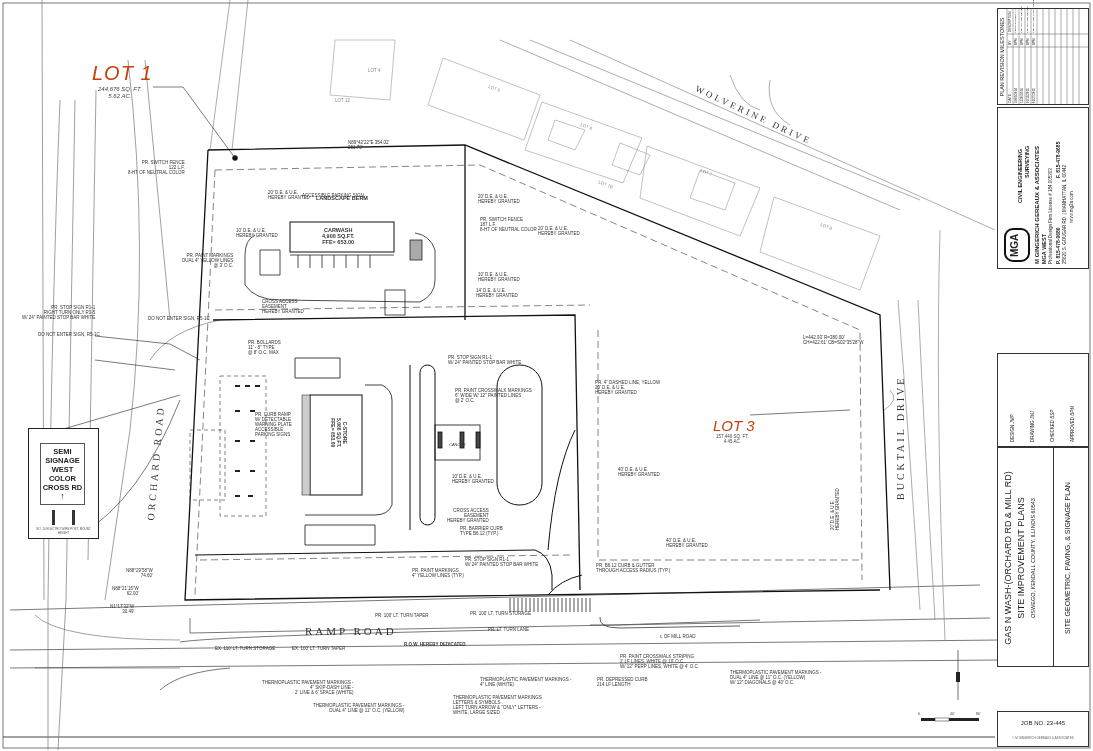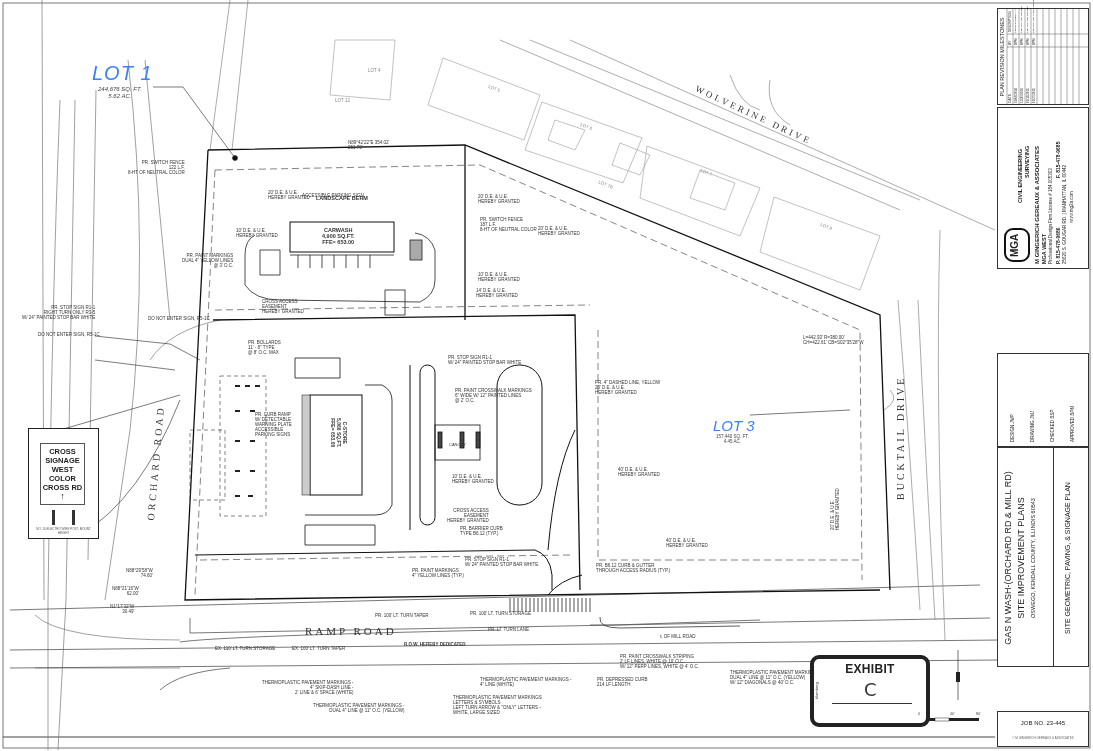--- a/index.html
+++ b/index.html
@@ -1,21 +1,21 @@
 <!DOCTYPE html>
 <html><head>
 <meta charset="utf-8">
 <style>
   html, body { margin: 0; padding: 0; background: #ffffff; }
   body { width: 1093px; height: 751px; position: relative; overflow: hidden;
          font-family: "Liberation Sans", sans-serif; color: #222; }
   .sheet { position: absolute; left: 0; top: 0; width: 1093px; height: 751px; background: #fff; }
   svg.plan { position: absolute; left: 0; top: 0; }
   .lbl { position: absolute; font-size: 4.5px; line-height: 5px; color: #333; white-space: nowrap; }
-  .big { position: absolute; font-style: italic; color: #3b82f6; }
+  .big { position: absolute; font-style: italic; color: #c2410c; }
   .lot1 { left: 92px; top: 62px; font-size: 20px; letter-spacing: 1px; }
   .lot1-area { position: absolute; left: 98px; top: 86px; font-size: 6px; font-style: italic; color: #444; text-align: center; line-height: 7px; }
   .lot2 { left: 713px; top: 417px; font-size: 15px; }
   .lot2-area { position: absolute; left: 716px; top: 434px; font-size: 4.5px; color: #444; text-align: center; line-height: 5px; }
   .road { position: absolute; font-family: "Liberation Serif", serif; letter-spacing: 3px; color: #333; font-size: 9px; }
   
   .semi-box { position: absolute; left: 28px; top: 428px; width: 69px; height: 109px; border: 1.5px solid #222; background: #fff; }
   .semi-inner { position: absolute; left: 11px; top: 14px; width: 45px; height: 62px; border: 1px solid #555; text-align: center;
                 font-size: 7.5px; font-weight: bold; line-height: 9px; padding-top: 3px; box-sizing: border-box; }
   .semi-arrow { font-size: 9px; line-height: 9px; }
@@ -411,38 +411,32 @@
     <div>214 LF LENGTH</div>
   </div>
   <div class="lbl" style="left:730px;top:670px">
     <div>THERMOPLASTIC PAVEMENT MARKINGS -</div>
     <div>DUAL 4" LINE @ 11" O.C. (YELLOW)</div>
     <div>W/ 12" DIAGONALS @ 40' O.C.</div>
   </div>
 
   <div class="semi-box">
     <div class="semi-inner">
-      <div>CROSS</div>
+      <div>SEMI</div>
       <div>SIGNAGE</div>
       <div>WEST</div>
       <div>COLOR</div>
       <div>CROSS RD</div>
       <div class="semi-arrow">↑</div>
     </div>
     <div class="semi-post" style="left:23px"></div>
     <div class="semi-post" style="left:43px"></div>
     <div class="semi-note">NO. 10 ELECTRO WIRE POST, MOUNT HEIGHT</div>
   </div>
 
-  <div class="exhibit">
-    <div class="exhibit-title">EXHIBIT</div>
-    <div class="exhibit-letter">C</div>
-    <div class="exhibit-line"></div>
-    <div class="exhibit-brand">blumberg</div>
-  </div>
 
   <div class="lbl" style="left:918px;top:712px;font-size:3.5px">0</div>
   <div class="lbl" style="left:950px;top:712px;font-size:3.5px">40'</div>
   <div class="lbl" style="left:976px;top:712px;font-size:3.5px">80'</div>
 
   <div class="tb" style="left:997px;top:8px;width:90px;height:95px">
     <svg width="90" height="95" style="position:absolute;left:0;top:0">
       <g stroke="#555" stroke-width="0.5">
         <line x1="9" y1="0" x2="9" y2="95"></line>
           <line x1="15" y1="0" x2="15" y2="95"></line>

